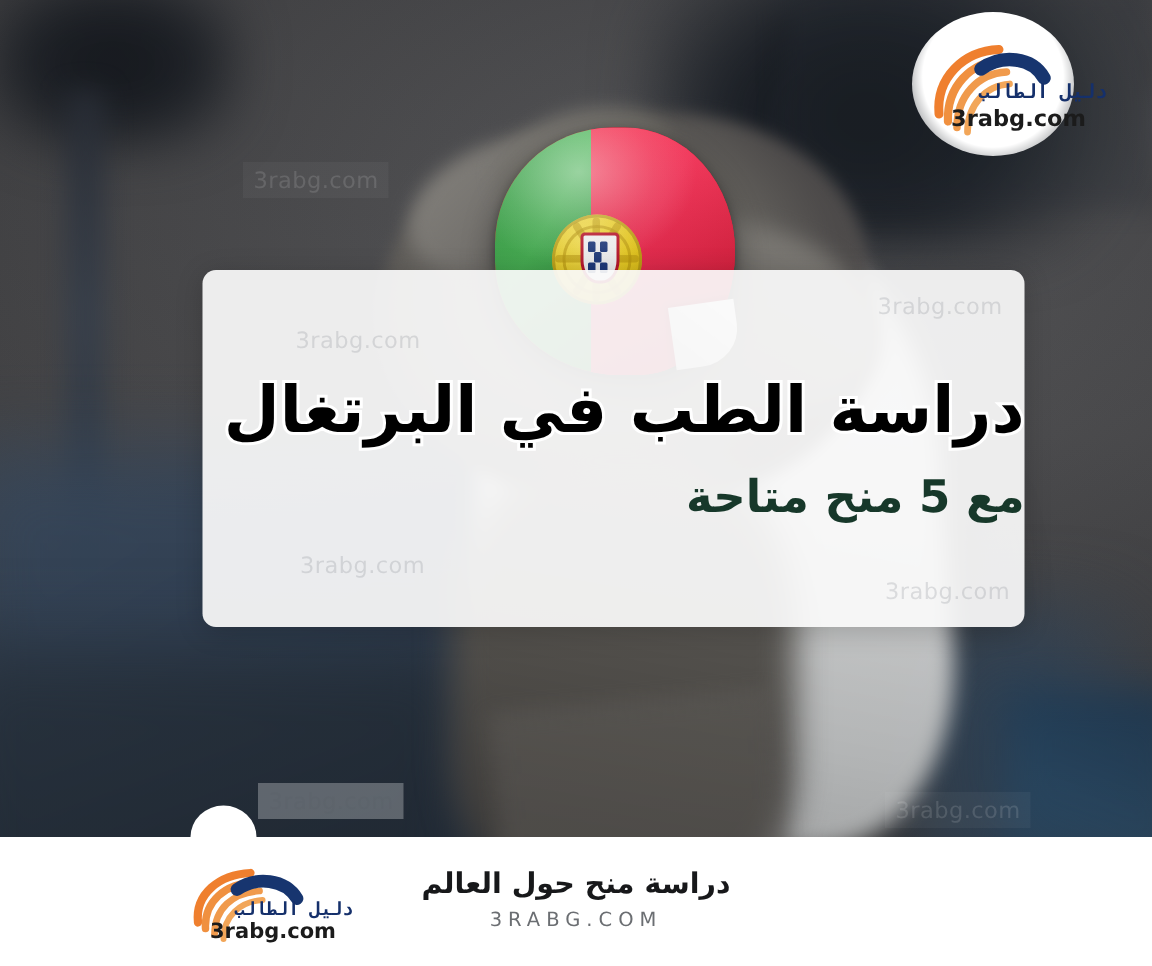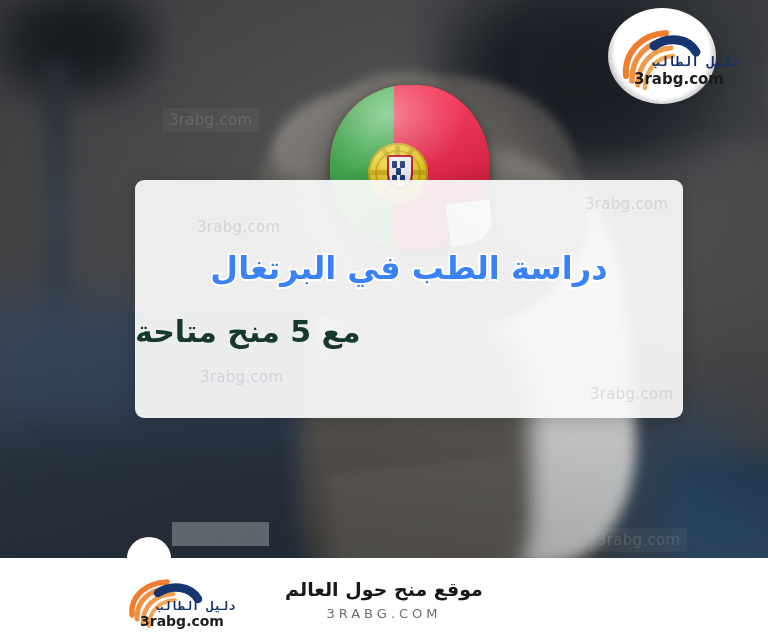--- a/index.html
+++ b/index.html
@@ -195,30 +195,30 @@
   
   .card{
     position:absolute;left:135px;top:180px;width:548px;height:238px;
     background:rgba(250,250,250,.93);
     border-radius:9px;
     box-shadow:0 3px 18px rgba(0,0,0,.18);
     overflow:hidden;
   }
   .title{
     position:absolute;left:0;right:0;top:72px;
-    text-align:center;direction:rtl;
-    font-family:"DejaVu Sans","Liberation Sans",sans-serif;
-    font-weight:bold;font-size:32px;line-height:1.05;
-    color:#3b82f6;
+    direction:rtl;
+    font-family:"DejaVu Sans","Liberation Sans",sans-serif;
+    font-weight:bold;font-size:43px;line-height:1.05;
+    color:#000000;
     -webkit-text-stroke:4px #ffffff;
     paint-order:stroke fill;
   }
   .subtitle{
     position:absolute;left:0;right:0;top:134px;
-    text-align:left;direction:rtl;
+    text-align:right;direction:rtl;
     font-family:"DejaVu Sans","Liberation Sans",sans-serif;
     font-weight:bold;font-size:30px;
     color:#17382a;
   }
 
   
   .logo-badge{
     position:absolute;left:608px;top:8px;width:108px;height:96px;
     border-radius:50%;
     background:radial-gradient(circle at 50% 45%, #ffffff 0%, #ffffff 62%, rgba(255,255,255,.55) 80%, rgba(255,255,255,0) 100%);
@@ -339,17 +339,17 @@
         <path d="M12 43 C10 24 26 11 47 10" fill="none" stroke="#ef7f2e" stroke-width="5.5" stroke-linecap="round"></path>
         <path d="M17 47 C16 29 30 17 50 16" fill="none" stroke="#f0903f" stroke-width="5" stroke-linecap="round"></path>
         <path d="M23 51 C23 34 35 23 53 22" fill="none" stroke="#f09a4c" stroke-width="4.5" stroke-linecap="round"></path>
         <path d="M29 54 C29 39 40 29 55 28" fill="none" stroke="#f2a659" stroke-width="4" stroke-linecap="round"></path>
         <path d="M38 21 C51 12 70 14 78 27" fill="none" stroke="#17356f" stroke-width="8.5" stroke-linecap="round"></path>
       </svg>
       <div class="lm-text-ar" style="left:36px;top:27px;font-size:12px;">دليل الطالب</div>
       <div class="lm-text-en" style="left:20px;top:41px;font-size:14px;">3rabg.com</div>
     </div>
 
-    <div class="footer-tagline">موقع منح حول العالم</div>
+    <div class="footer-tagline">دراسة منح حول العالم</div>
     <div class="footer-domain">3RABG.COM</div>
   </div>
 
 </div>
 
 </body></html>

